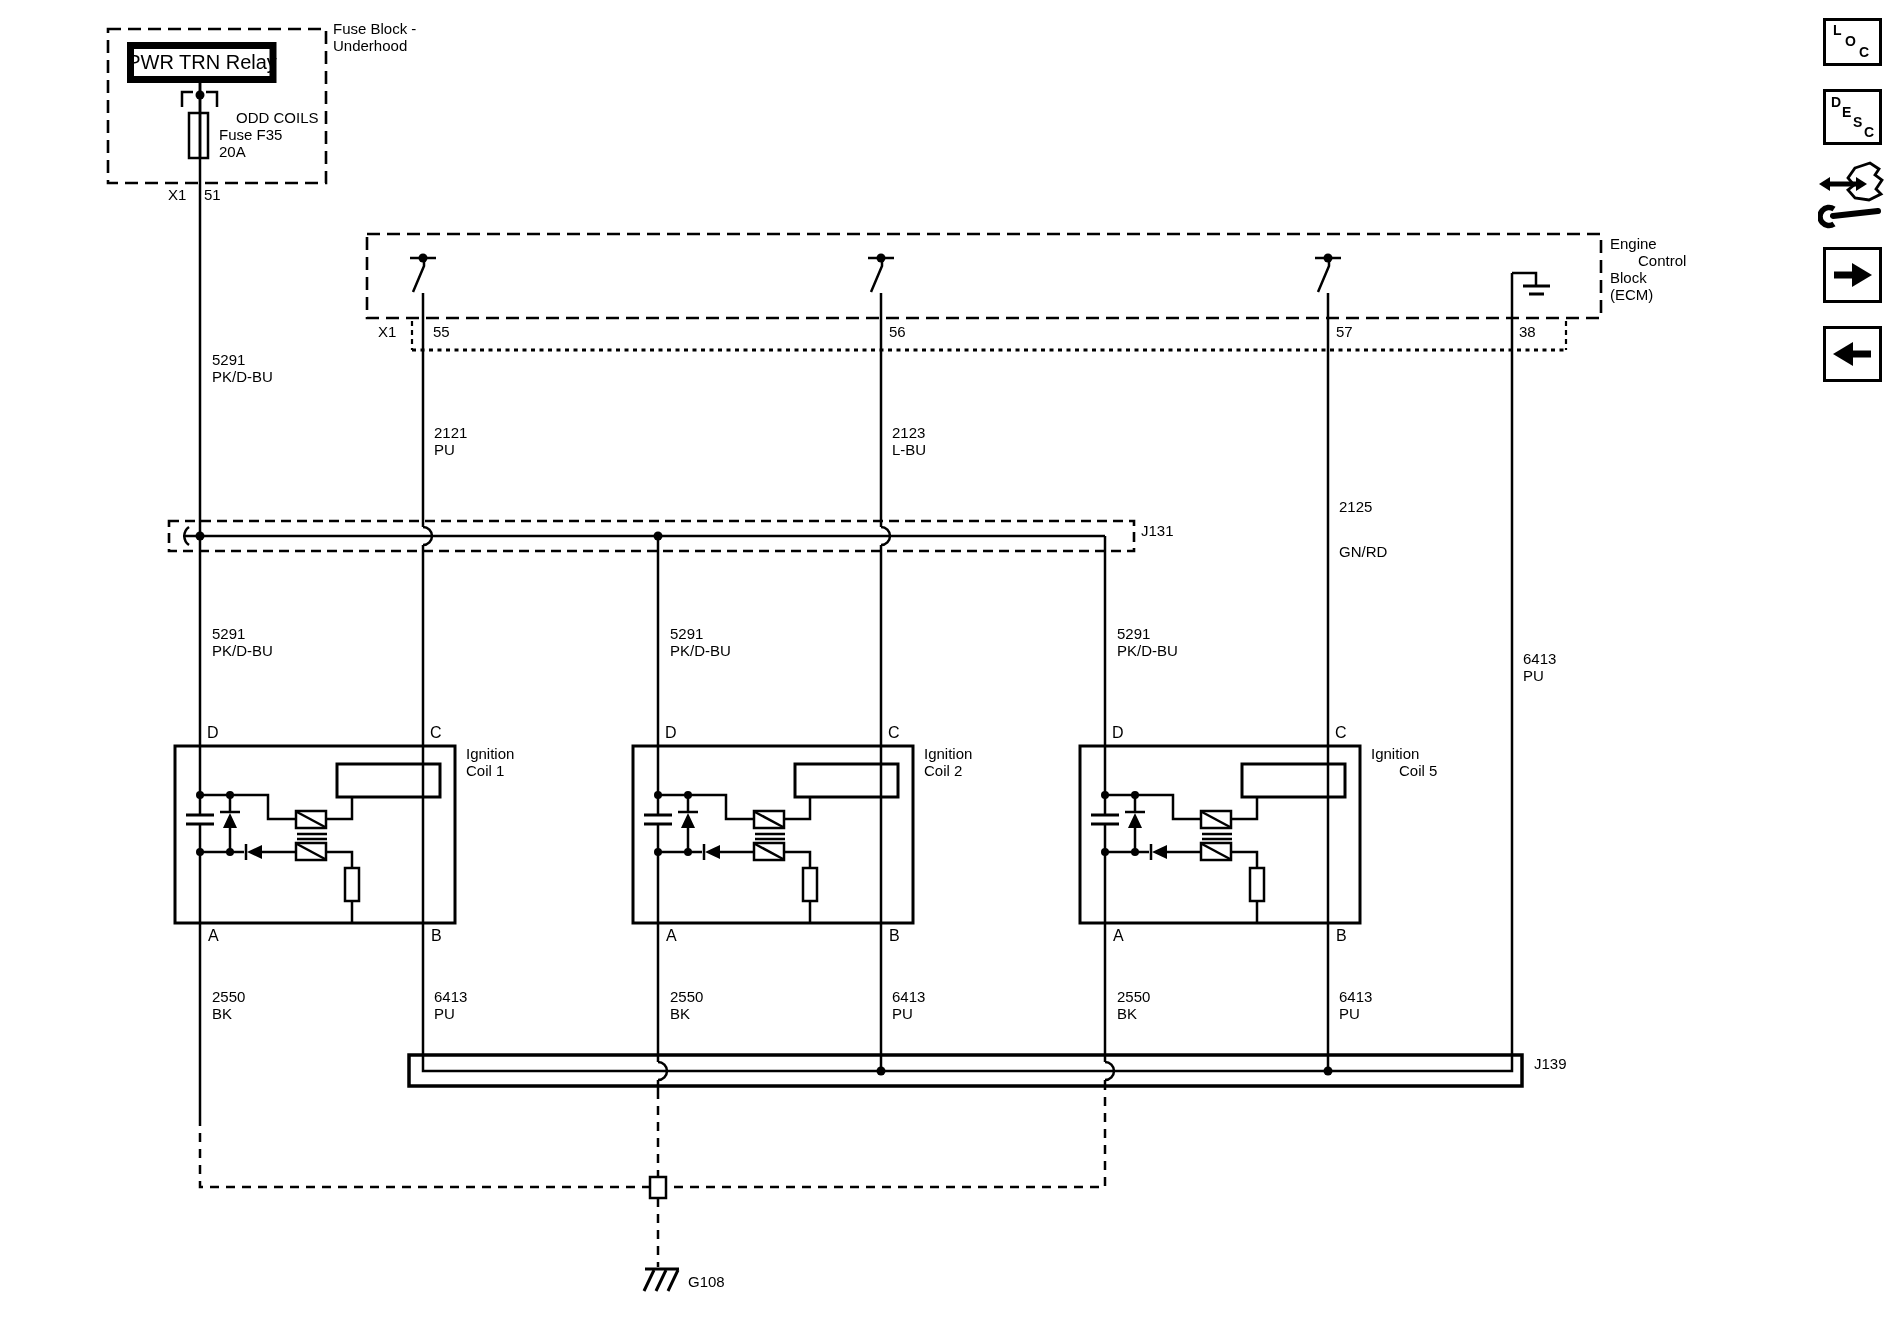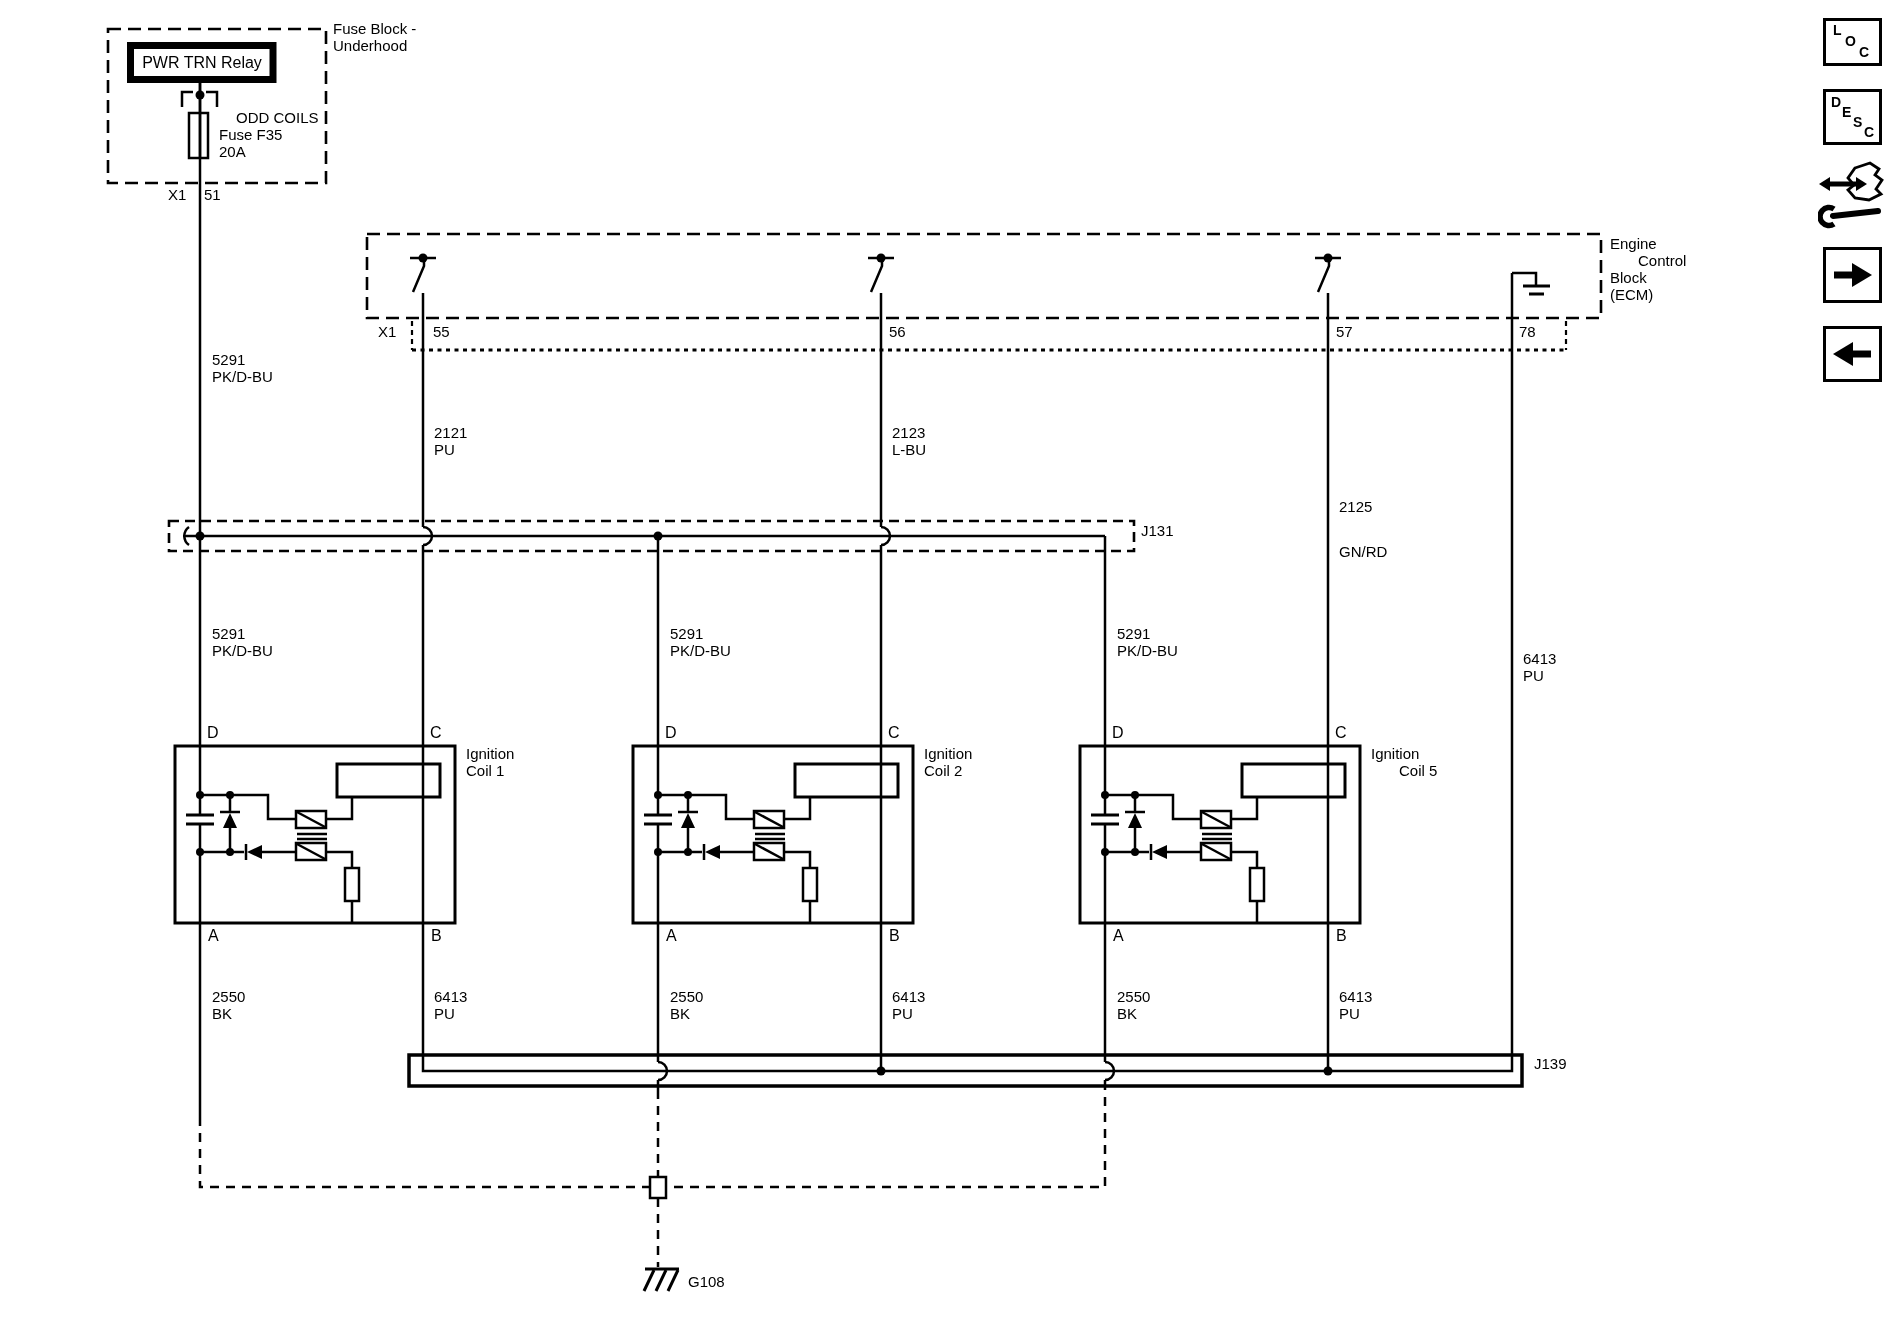--- a/index.html
+++ b/index.html
@@ -2,21 +2,21 @@
 <html><head>
 <meta charset="utf-8">
 <style>
   html,body{margin:0;padding:0;background:#ffffff;}
   #stage{position:relative;width:1890px;height:1331px;background:#fff;overflow:hidden;
          font-family:"Liberation Sans","DejaVu Sans",sans-serif;color:#000;}
   #linework{position:absolute;left:0;top:0;}
   .lbl{position:absolute;font-size:15px;line-height:17px;white-space:nowrap;color:#000;}
   .pin{font-size:16px;}
   .relay-lbl{position:absolute;left:127px;top:42px;width:150px;height:41px;
-             display:flex;align-items:center;justify-content:center;font-size:16px;}
+             display:flex;align-items:center;justify-content:center;font-size:20px;}
   .sbtn{position:absolute;left:1823px;width:59px;border:3px solid #000;background:#fff;box-sizing:border-box;}
   .sbtn span{position:absolute;font-size:14px;font-weight:bold;}
   #icon-loc{top:18px;height:48px;}
   #icon-desc{top:89px;height:56px;}
   #icon-fwd{top:247px;height:56px;}
   #icon-back{top:326px;height:56px;}
   #icon-comp{position:absolute;left:1818px;top:158px;width:70px;height:74px;}
 </style>
 </head>
 <body>
@@ -219,21 +219,21 @@
 <div class="lbl" style="left:212px;top:368px">PK/D-BU</div>
 
 <div class="lbl" style="left:1610px;top:235px">Engine</div>
 <div class="lbl" style="left:1638px;top:252px">Control</div>
 <div class="lbl" style="left:1610px;top:269px">Block</div>
 <div class="lbl" style="left:1610px;top:286px">(ECM)</div>
 <div class="lbl" style="left:378px;top:323px">X1</div>
 <div class="lbl" style="left:433px;top:323px">55</div>
 <div class="lbl" style="left:889px;top:323px">56</div>
 <div class="lbl" style="left:1336px;top:323px">57</div>
-<div class="lbl" style="left:1519px;top:323px">78</div>
+<div class="lbl" style="left:1519px;top:323px">38</div>
 
 <div class="lbl" style="left:434px;top:424px">2121</div>
 <div class="lbl" style="left:434px;top:441px">PU</div>
 <div class="lbl" style="left:892px;top:424px">2123</div>
 <div class="lbl" style="left:892px;top:441px">L-BU</div>
 <div class="lbl" style="left:1141px;top:522px">J131</div>
 <div class="lbl" style="left:1339px;top:498px">2125</div>
 <div class="lbl" style="left:1339px;top:543px">GN/RD</div>
 
 <div class="lbl" style="left:212px;top:625px">5291</div>

